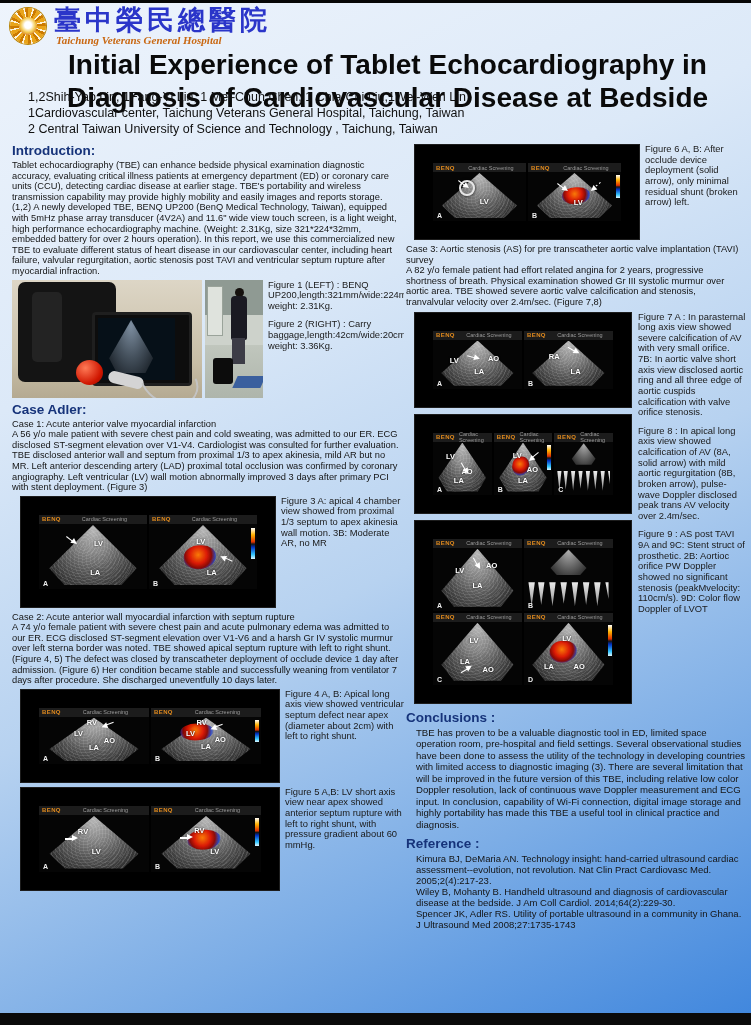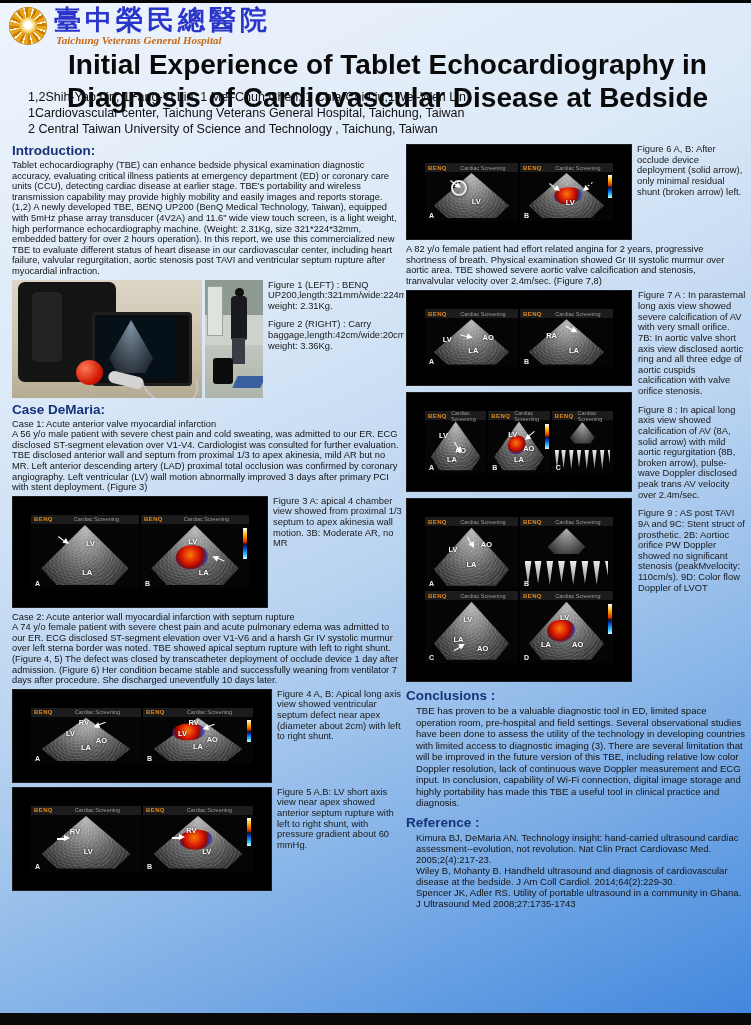--- a/index.html
+++ b/index.html
@@ -24,21 +24,21 @@
   .col{position:absolute;top:141px;}
   .col.left{left:12px;width:392px;height:872px;overflow:hidden;}
   .col.right{left:406px;width:340px;height:872px;overflow:hidden;}
   .sec-h{font-size:13.5px;font-weight:bold;color:#16337a;margin:2px 0 2px 0;}
   .bodytxt{font-size:9.3px;line-height:1.14;color:#141414;margin:0 0 3px 0;}
   .case-title{margin-bottom:0;}
   .fig-row{display:flex;gap:5px;margin:3px 0 4px 0;align-items:flex-start;}
   .cap{font-size:9.4px;line-height:1.13;color:#1a1a1a;}
   .cap p{margin:0 0 8px 0;}
   
-  .echo-fig{display:flex;gap:2px;background:#000;padding:18px;border:1px solid #1d1d1d;box-sizing:border-box;}
+  .echo-fig{display:flex;gap:2px;background:#000;padding:18px;border:1px solid #1d1d1d;box-sizing:border-box;margin-left:8px;}
   .echo-fig.grid2{flex-wrap:wrap;}
   .panel{flex:1;position:relative;background:#050505;display:flex;flex-direction:column;min-width:0;}
   .grid2 .panel{flex:0 0 calc(50% - 1px);height:calc(50% - 1px);}
   .ptop{height:9px;flex:0 0 9px;background:#1c1c1c;display:flex;align-items:center;padding:0 3px;gap:4px;}
   .brand{color:#e08a1e;font-size:6px;font-weight:bold;letter-spacing:.4px;}
   .ptitle{color:#9a9a9a;font-size:5.5px;margin:0 auto;}
   .pbody{position:relative;flex:1;overflow:hidden;}
   .fan{position:absolute;left:6%;top:2%;width:88%;height:95%;
     clip-path:polygon(50% 0%,96% 70%,80% 97%,20% 97%,4% 70%);
     background:
@@ -141,21 +141,21 @@
           <div class="pc-bag"></div>
           <div class="pc-mat"></div>
         </div>
       </div>
       <div class="cap">
         <p>Figure 1 (LEFT) : BENQ UP200,length:321mm/wide:224mm/high:32mm. weight: 2.31Kg.</p>
         <p>Figure 2 (RIGHT) : Carry baggage,length:42cm/wide:20cm/high:40cm.Total weight: 3.36Kg.</p>
       </div>
     </div>
 
-    <div class="sec-h">Case DeMaria:</div>
+    <div class="sec-h">Case Adler:</div>
     <p class="bodytxt case-title">Case 1: Acute anterior valve myocardial infarction</p>
     <p class="bodytxt">A 56 y/o male patient with severe chest pain and cold sweating, was admitted to our ER. ECG disclosed ST-segment elevation over V1-V4. Cardiologist was consulted for further evaluation. TBE disclosed anterior wall and septum from proximal 1/3 to apex akinesia, mild AR but no MR. Left anterior descending artery (LAD) proximal total occlusion was confirmed by coronary angiography. Left ventricular (LV) wall motion abnormally improved 3 days after primary PCI with stent deployment. (Figure 3)</p>
 
     <div class="fig-row">
       <div class="echo-fig" style="width: 256px; flex: 0 0 256px; height: 112px;">
           <div class="panel">
             <div class="ptop">
               <span class="brand">BENQ</span>
               <span class="ptitle">Cardiac Screening</span>
             </div>
@@ -290,20 +290,21 @@
               <div class="earrow" style="left: 30%; top: 24%; transform: rotate(38deg);"></div>
               <div class="earrow broken" style="left: 66%; top: 22%; transform: rotate(140deg);"></div>
               <div class="cbar"></div>
               <span class="pletter">B</span>
             </div>
           </div>
         </div>
       <div class="cap">Figure 6 A, B: After occlude device deployment (solid arrow), only minimal residual shunt (broken arrow) left.</div>
     </div>
 
+    <p class="bodytxt case-title">Case 3: Aortic stenosis (AS) for pre transcatheter aortic valve implantation (TAVI) survey</p>
     <p class="bodytxt">A 82 y/o female patient had effort related angina for 2 years, progressive shortness of breath. Physical examination showed Gr III systolic murmur over aortic area. TBE showed severe aortic valve calcification and stenosis, tranvalvular velocity over 2.4m/sec. (Figure 7,8)</p>
 
     <div class="stack-row">
       <div class="stack-imgs">
         <div class="echo-fig" style="height: 96px;">
             <div class="panel">
               <div class="ptop">
                 <span class="brand">BENQ</span>
                 <span class="ptitle">Cardiac Screening</span>
               </div>

